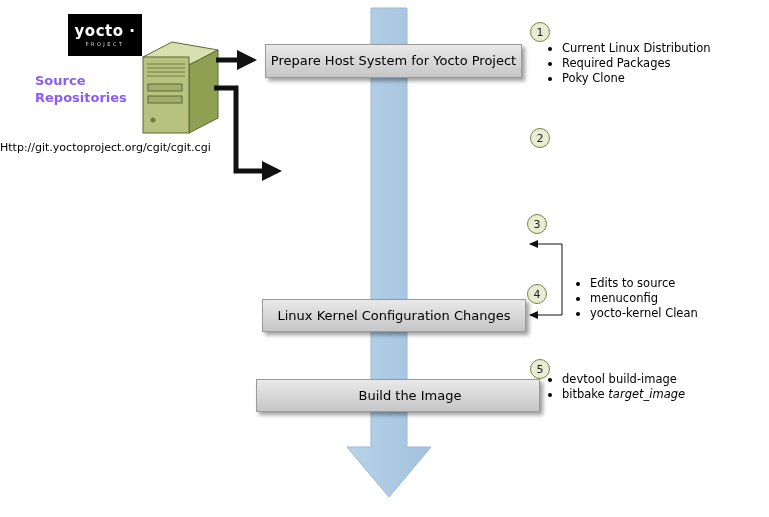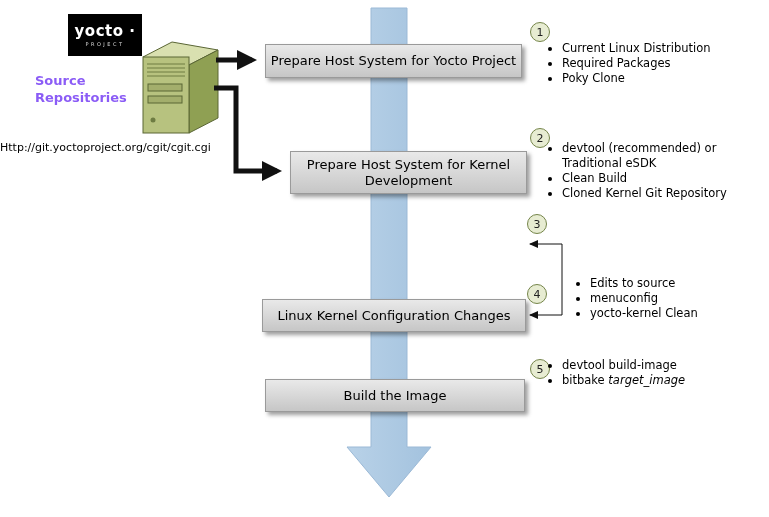--- a/index.html
+++ b/index.html
@@ -32,21 +32,21 @@
     background:linear-gradient(to bottom,#e9e9e9 0%,#d6d6d6 55%,#c6c6c6 100%);
     border:1px solid #9a9a9a;
     box-shadow:3px 3px 4px rgba(0,0,0,0.38);
     display:flex;align-items:center;justify-content:center;
     font-size:13px;text-align:center;line-height:16px;
   }
   .box1{left:265px;top:44px;width:255px;height:32px;}
   .box2{left:290px;top:151px;width:235px;height:41px;}
   .box3{left:234px;top:229px;width:290px;height:31px;}
   .box4{left:262px;top:299px;width:262px;height:31px;}
-  .box5{left:265px;top:379px;width:258px;height:31px;}
+  .box5{left:256px;top:379px;width:258px;height:31px;padding-left:24px;}
   
   .num-circle{
     position:absolute;z-index:5;width:18px;height:18px;border-radius:50%;
     background:#e7ecd2;border:1.5px solid #75854a;
     display:flex;align-items:center;justify-content:center;
     font-size:11px;color:#222;
   }
   .c1{left:530px;top:22px;}
   .c2{left:530px;top:128px;}
   .c3{left:527px;top:214px;}
@@ -54,21 +54,21 @@
   .c5{left:530px;top:359px;}
   
   ul.bullets{
     position:absolute;z-index:5;margin:0;padding:0 0 0 14px;
     font-size:11.5px;line-height:15px;color:#000;
   }
   ul.bullets li{margin:0 0 0 0;}
   .list1{left:548px;top:41px;width:200px;}
   .list2{left:548px;top:141px;width:175px;}
   .list34{left:576px;top:276px;width:170px;}
-  .list5{left:548px;top:358px;width:190px;}
+  .list5{left:548px;top:372px;width:190px;}
   .italic{font-style:italic;}
 </style>
 </head>
 <body>
 
 <div class="canvas">
 
   <svg class="overlay" viewBox="0 0 769 517" xmlns="http://www.w3.org/2000/svg">
     <defs>
       <marker id="arrowBlack" markerWidth="4" markerHeight="4" refX="3" refY="2" orient="auto">
@@ -119,47 +119,39 @@
     <div class="logo-brand">yocto ·</div>
     <div class="logo-sub">PROJECT</div>
   </div>
 
   <div class="src-label">Source Repositories</div>
   <div class="src-url">Http://git.yoctoproject.org/cgit/cgit.cgi</div>
 
   <div class="step-box box1">
     <span>Prepare Host System for Yocto Project</span>
   </div>
-  <div class="step-box box2">
-    <span>Prepare Host System for Kernel Development</span>
-  </div>
   <div class="step-box box4">
     <span>Linux Kernel Configuration Changes</span>
   </div>
   <div class="step-box box5">
     <span>Build the Image</span>
   </div>
 
   <div class="num-circle c1">1</div>
   <div class="num-circle c2">2</div>
   <div class="num-circle c3">3</div>
   <div class="num-circle c4">4</div>
   <div class="num-circle c5">5</div>
 
   <ul class="bullets list1">
     <li>Current Linux Distribution</li>
     <li>Required Packages</li>
     <li>Poky Clone</li>
   </ul>
 
-  <ul class="bullets list2">
-    <li>devtool (recommended) or Traditional eSDK</li>
-    <li>Clean Build</li>
-    <li>Cloned Kernel Git Repository</li>
-  </ul>
 
   <ul class="bullets list34">
     <li>Edits to source</li>
     <li>menuconfig</li>
     <li>yocto-kernel Clean</li>
   </ul>
 
   <ul class="bullets list5">
     <li>devtool build-image</li>
     <li><span>bitbake </span><span class="italic">target_image</span></li>

